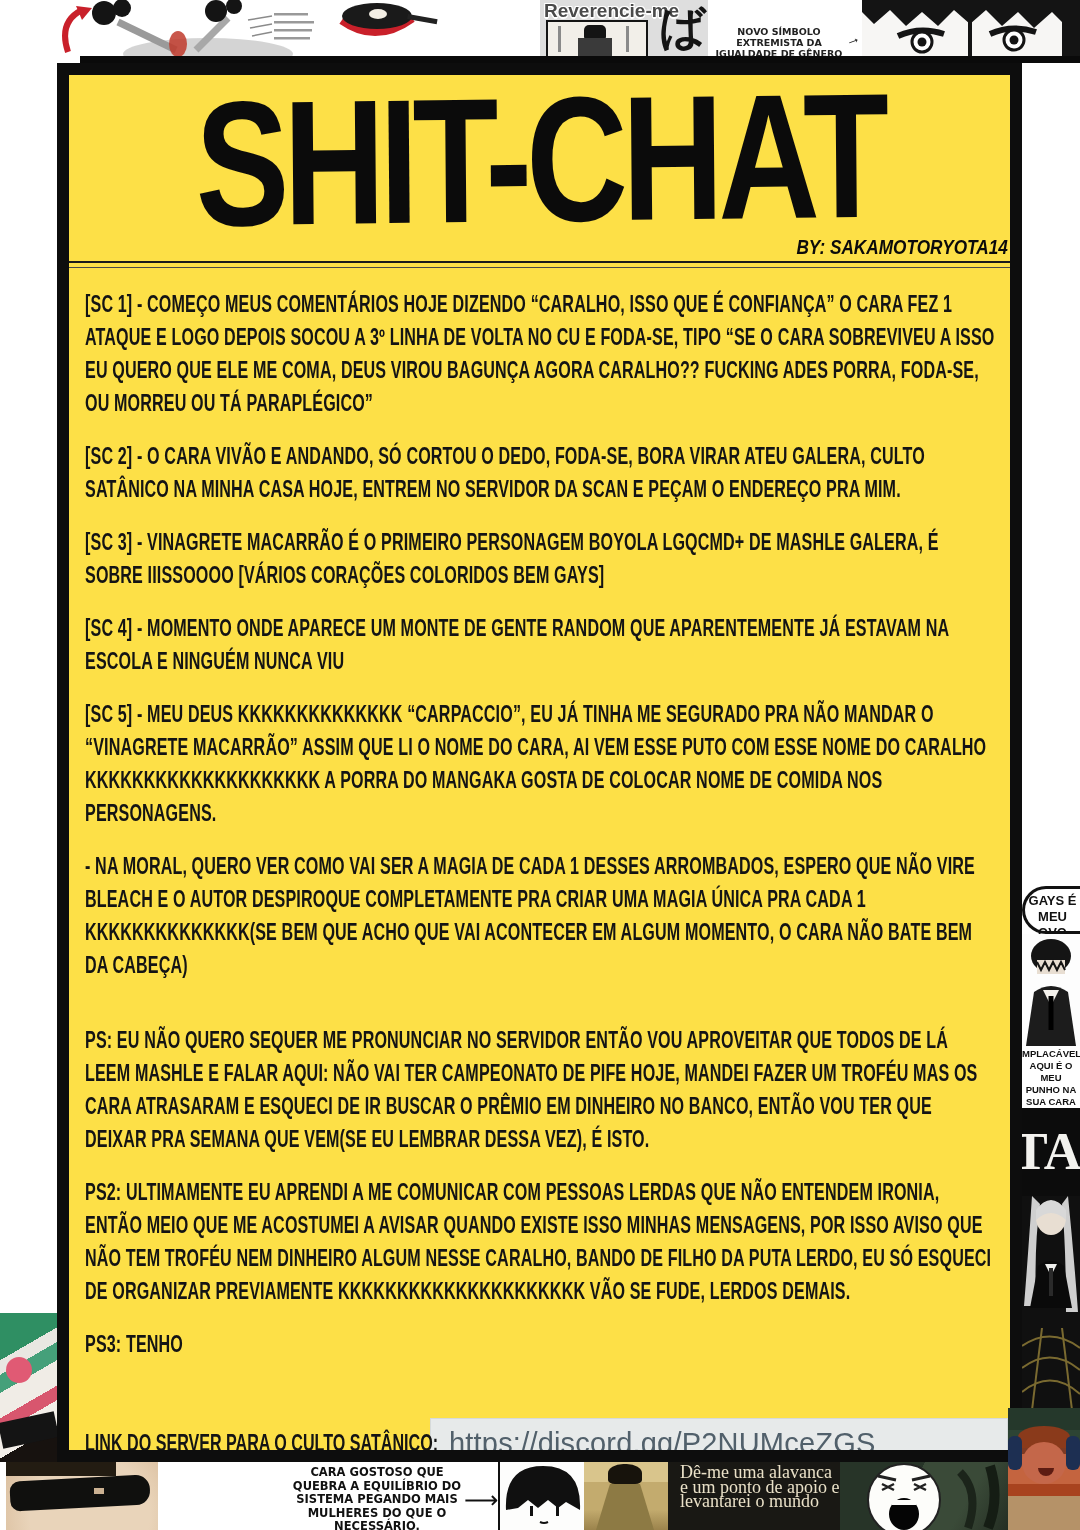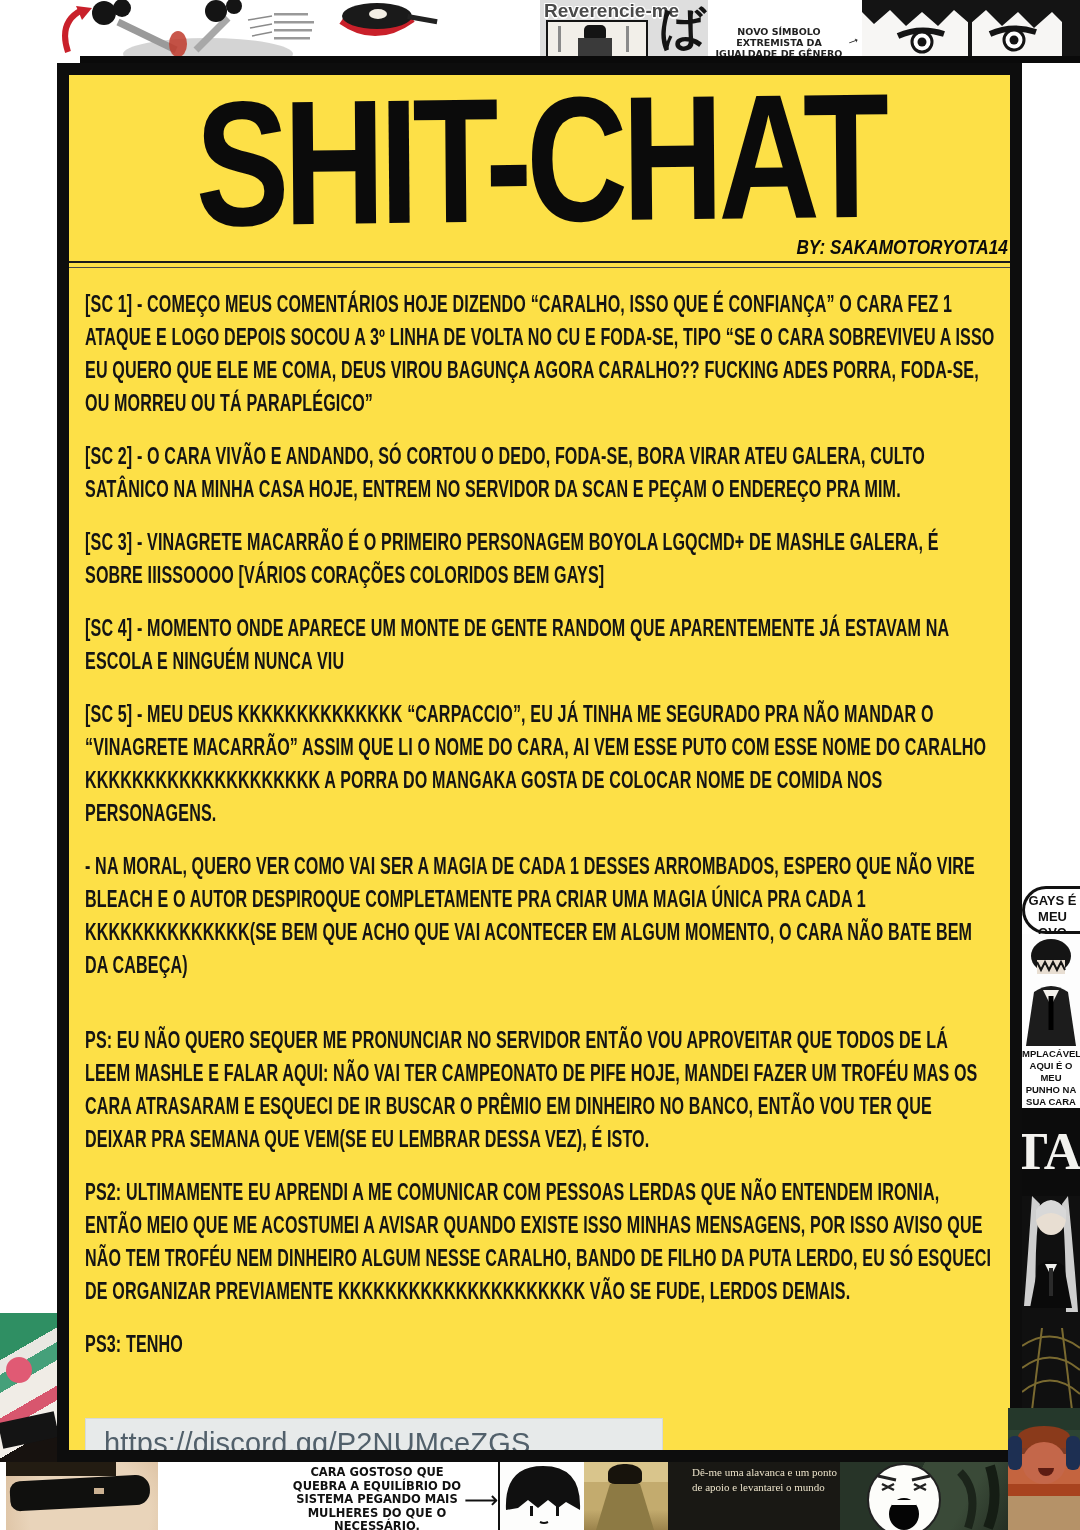--- a/index.html
+++ b/index.html
@@ -79,21 +79,21 @@
   .b-caption{position:absolute;left:282px;top:4px;width:178px;font-size:11.5px;line-height:13.5px;font-weight:bold;
              text-align:center;color:#111;font-family:"DejaVu Sans",sans-serif;}
   .b-arrow{position:absolute;left:458px;top:24px;font-size:24px;color:#111;}
   .b-mashface{position:absolute;left:492px;top:0;width:86px;height:68px;background:#fdfdfc;border-left:2px solid #111;}
   .b-statue{position:absolute;left:578px;top:0;width:84px;height:68px;overflow:hidden;
             background:linear-gradient(180deg,#d9c58c 0 30%,#c3ab6e 30% 70%,#9b834c 100%);}
   .b-statue .head{position:absolute;left:24px;top:2px;width:34px;height:20px;background:#17130c;border-radius:45% 45% 20% 20%;}
   .b-statue .robe{position:absolute;left:12px;top:22px;width:58px;height:46px;background:#8d7a44;
                   clip-path:polygon(24% 0,76% 0,100% 100%,0 100%);}
   .b-quote{position:absolute;left:662px;top:0;width:172px;height:68px;background:#191814;box-sizing:border-box;
-           padding:3px 0 0 24px;font-family:"Liberation Serif",serif;font-size:11px;line-height:14.5px;color:#eae1c8;}
+           padding:3px 0 0 12px;font-family:"Liberation Serif",serif;font-size:18px;line-height:14.5px;color:#eae1c8;}
   .b-scream{position:absolute;left:834px;top:0;width:174px;height:68px;overflow:hidden;
             background:linear-gradient(120deg,#273428 0 40%,#3a4a38 40% 70%,#222b21 100%);}
   
   svg{display:block;}
 </style>
 </head>
 <body>
 
 <div id="canvas">
 
@@ -170,20 +170,23 @@
       <p>[SC 3] - VINAGRETE MACARRÃO É O PRIMEIRO PERSONAGEM BOYOLA LGQCMD+ DE MASHLE GALERA, É SOBRE IIISSOOOO [VÁRIOS CORAÇÕES COLORIDOS BEM GAYS]</p>
       <p>[SC 4] - MOMENTO ONDE APARECE UM MONTE DE GENTE RANDOM QUE APARENTEMENTE JÁ ESTAVAM NA ESCOLA E NINGUÉM NUNCA VIU</p>
       <p>[SC 5] - MEU DEUS KKKKKKKKKKKKKK “CARPACCIO”, EU JÁ TINHA ME SEGURADO PRA NÃO MANDAR O “VINAGRETE MACARRÃO” ASSIM QUE LI O NOME DO CARA, AI VEM ESSE PUTO COM ESSE NOME DO CARALHO KKKKKKKKKKKKKKKKKKKK A PORRA DO MANGAKA GOSTA DE COLOCAR NOME DE COMIDA NOS PERSONAGENS.</p>
       <p>- NA MORAL, QUERO VER COMO VAI SER A MAGIA DE CADA 1 DESSES ARROMBADOS, ESPERO QUE NÃO VIRE BLEACH E O AUTOR DESPIROQUE COMPLETAMENTE PRA CRIAR UMA MAGIA ÚNICA PRA CADA 1 KKKKKKKKKKKKKK(SE BEM QUE ACHO QUE VAI ACONTECER EM ALGUM MOMENTO, O CARA NÃO BATE BEM DA CABEÇA)</p>
       <p class="gap-lg">PS: EU NÃO QUERO SEQUER ME PRONUNCIAR NO SERVIDOR ENTÃO VOU APROVEITAR QUE TODOS DE LÁ LEEM MASHLE E FALAR AQUI: NÃO VAI TER CAMPEONATO DE PIFE HOJE, MANDEI FAZER UM TROFÉU MAS OS CARA ATRASARAM E ESQUECI DE IR BUSCAR O PRÊMIO EM DINHEIRO NO BANCO, ENTÃO VOU TER QUE DEIXAR PRA SEMANA QUE VEM(SE EU LEMBRAR DESSA VEZ), É ISTO.</p>
       <p>PS2: ULTIMAMENTE EU APRENDI A ME COMUNICAR COM PESSOAS LERDAS QUE NÃO ENTENDEM IRONIA, ENTÃO MEIO QUE ME ACOSTUMEI A AVISAR QUANDO EXISTE ISSO MINHAS MENSAGENS, POR ISSO AVISO QUE NÃO TEM TROFÉU NEM DINHEIRO ALGUM NESSE CARALHO, BANDO DE FILHO DA PUTA LERDO, EU SÓ ESQUECI DE ORGANIZAR PREVIAMENTE KKKKKKKKKKKKKKKKKKKKK VÃO SE FUDE, LERDOS DEMAIS.</p>
       <p>PS3: TENHO</p>
     </div>
 
     <div class="link-row">
+      <div class="link-label-wrap">
+        <span class="link-label">LINK DO SERVER PARA O CULTO SATÂNICO:</span>
+      </div>
       <div class="url-box">https://discord.gg/P2NUMceZGS</div>
     </div>
   </div>
 
   <div class="r-bubble">
     <div>GAYS É</div>
     <div>MEU OVO</div>
   </div>
   <div class="r-suit">
     <svg width="58" height="112" viewBox="0 0 58 112">

